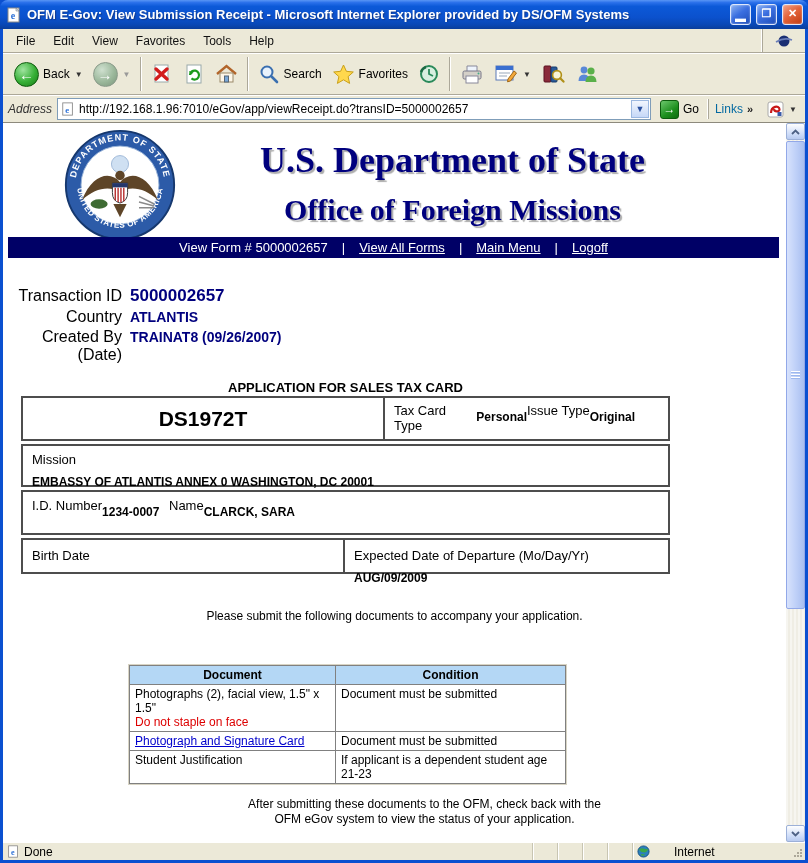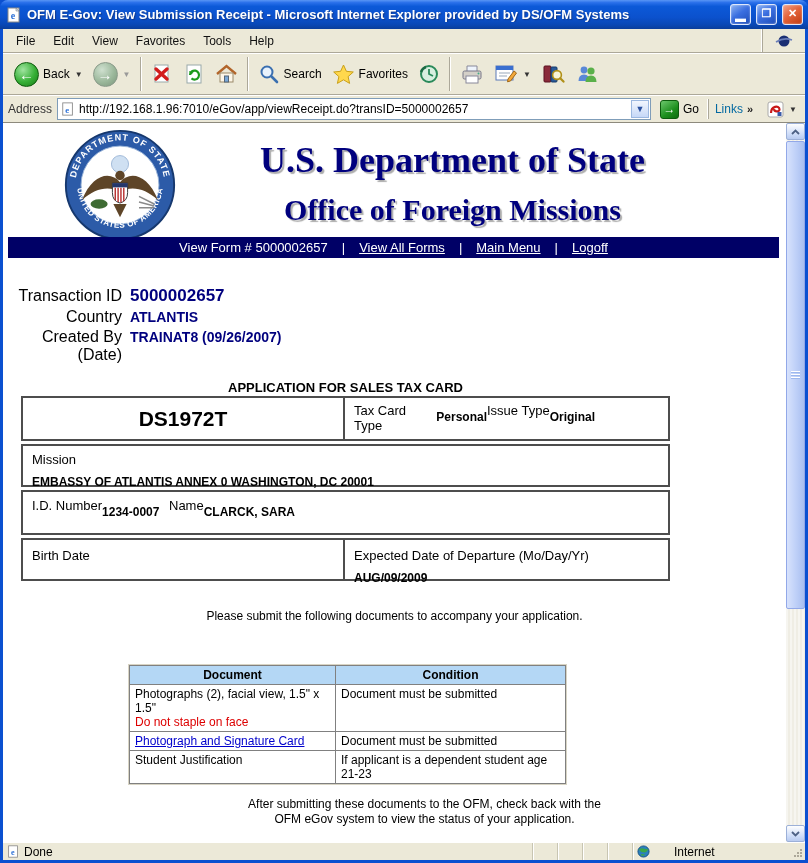--- a/index.html
+++ b/index.html
@@ -24,21 +24,21 @@
   .toolbar{height:42px;background:#ece9d8;display:flex;align-items:center;padding:0 6px;border-top:1px solid #fff;border-bottom:1px solid #aca899;}
   .tbtn{display:flex;align-items:center;gap:4px;padding:2px 5px;font-size:12px;color:#000;}
   .caret{font-size:8px;color:#333;margin-left:1px;}
   .tsep{width:2px;height:34px;border-left:1px solid #aca899;border-right:1px solid #fff;margin:0 4px;}
   .navcircle{width:25px;height:25px;border-radius:50%;display:flex;align-items:center;justify-content:center;
     background:radial-gradient(circle at 35% 30%,#9fe49f 0%,#37b037 55%,#157a15 100%);
     color:#fff;font-size:15px;font-weight:bold;border:1px solid #0e5c0e;}
   .navcircle.disabled{background:radial-gradient(circle at 35% 30%,#cfe0cf 0%,#9bb89b 55%,#7a947a 100%);border-color:#8a9a8a;}
   
   .addressbar{height:27px;background:#ece9d8;display:flex;align-items:center;gap:5px;padding:0 5px;border-top:1px solid #fff;}
-  .addr-label{font-size:12px;color:#333;}
+  .addr-label{font-size:12px;color:#333;font-style:italic;}
   .addr-input{flex:1;height:22px;background:#fff;border:1px solid #7f9db9;display:flex;align-items:center;gap:4px;padding:0 1px 0 3px;}
   .addr-url{font-size:12px;color:#000;flex:1;white-space:nowrap;overflow:hidden;}
   .addr-drop{width:18px;height:18px;background:linear-gradient(180deg,#f2f6fe,#c6d8f7);border:1px solid #9cb8e0;
     display:flex;align-items:center;justify-content:center;color:#2a50a0;font-size:9px;}
   .go-btn{display:flex;align-items:center;gap:4px;font-size:12px;padding:1px 4px;}
   .go-square{width:19px;height:19px;border-radius:3px;background:linear-gradient(145deg,#6cc86c,#1d8f1d 60%,#0d6b0d);
     border:1px solid #0c5c0c;color:#fff;display:flex;align-items:center;justify-content:center;font-weight:bold;font-size:12px;}
   .links-area{display:flex;align-items:center;gap:4px;padding:0 6px;border-left:1px solid #aca899;box-shadow:-1px 0 0 #fff;height:20px;}
   .links-label{font-size:12px;color:#0369a1;}
   .links-chev{font-size:11px;color:#222;font-weight:bold;}
@@ -57,29 +57,29 @@
   .txn{position:absolute;left:0;top:163px;}
   .txn-row{display:flex;align-items:baseline;margin-bottom:2px;}
   .txn-label{width:127px;text-align:right;font-size:16px;color:#000;padding-right:8px;}
   .txn-value{font-size:14px;font-weight:bold;color:#00007e;}
   .txn-value.big{font-size:17px;}
   .form-title{position:absolute;left:18px;width:649px;top:257px;text-align:center;font-size:13px;font-weight:bold;color:#000;}
   .fbox{position:absolute;left:18px;width:649px;border:2px solid #4d4d4d;background:#fff;}
   .fbox .lbl{font-size:13px;color:#000;}
   .fbox .val{font-size:12px;font-weight:bold;color:#000;margin-top:7px;}
   .box1{top:273px;height:45px;display:flex;}
-  .box1-left{width:322px;border-right:2px solid #4d4d4d;display:flex;align-items:center;justify-content:center;}
+  .box1-left{width:362px;border-right:2px solid #4d4d4d;display:flex;align-items:center;justify-content:center;}
   .formnum{font-size:21px;font-weight:bold;}
   .box1-right{flex:1;display:flex;padding:5px 0 0 9px;}
   .pair{display:flex;flex-direction:row;}
   .pair.w1{width:133px;}
   .box2{top:321px;height:43px;padding:4px 0 0 9px;}
   .box3{top:367px;height:45px;display:flex;padding:6px 0 0 9px;}
   .box3 .pair.w2{width:137px;}
-  .box4{top:415px;height:43px;display:flex;}
+  .box4{top:415px;height:36px;display:flex;}
   .box4-left{width:322px;border-right:2px solid #4d4d4d;padding:6px 0 0 9px;}
   .box4-right{flex:1;padding:6px 0 0 9px;}
   .please{position:absolute;left:0;right:0;top:486px;text-align:center;font-size:12px;color:#000;}
   .doctable-wrap{position:absolute;left:125px;top:541px;border:1px solid #d8d4c4;}
   table.doctable{border-collapse:collapse;background:#fff;}
   table.doctable th,table.doctable td{border:1px solid #808080;font-size:12px;padding:2px 5px;vertical-align:top;text-align:left;}
   table.doctable th{background:#b4d7f5;font-weight:bold;text-align:center;padding:2px 4px;}
   .col-doc{width:206px;}
   .col-cond{width:230px;}
   .rednote{color:#dd0000;}

